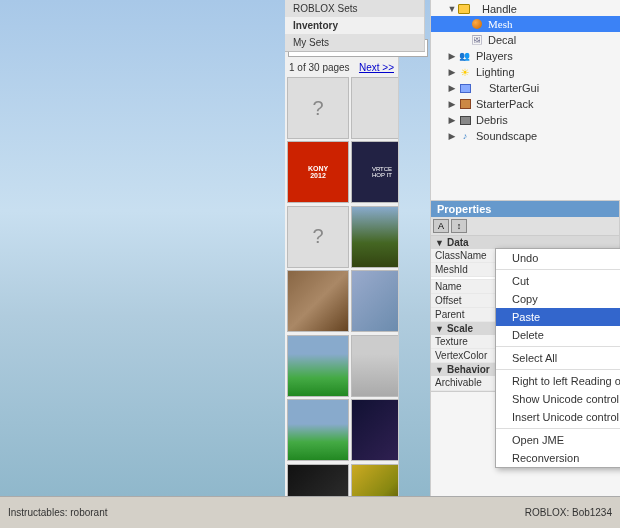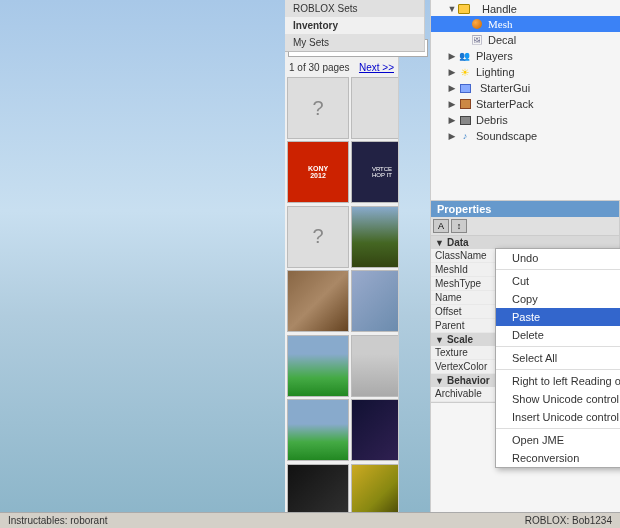--- a/index.html
+++ b/index.html
@@ -310,21 +310,21 @@
       background: #ddd;
       margin: 2px 0;
     }
 
     
     .bottom-bar {
       position: absolute;
       bottom: 0;
       left: 0;
       right: 0;
-      height: 16px;
+      height: 32px;
       background: #d4d0c8;
       border-top: 1px solid #aaa;
       display: flex;
       align-items: center;
       justify-content: space-between;
       padding: 0 8px;
       font-size: 10px;
       color: #333;
       z-index: 20;
     }
@@ -502,21 +502,21 @@
       <span class="expand-arrow">▶</span>
       <span class="tree-icon lightning-icon">☀</span>
       <span style="margin-left:2px;">Lighting</span>
     </div>
 
     <div class="tree-item tree-indent1">
       <span class="expand-arrow">▶</span>
       <span class="tree-icon">
           <div class="gui-icon"></div>
         </span>
-      <span style="margin-left:6px;">StarterGui</span>
+      <span style="margin-left:15px;">StarterGui</span>
     </div>
 
     <div class="tree-item tree-indent1">
       <span class="expand-arrow">▶</span>
       <span class="tree-icon">
           <div class="pack-icon"></div>
         </span>
       <span style="margin-left:2px;">StarterPack</span>
     </div>
 
@@ -553,21 +553,20 @@
 
   <div class="prop-row">
     <div class="prop-name">ClassName</div>
     <div class="prop-value"></div>
   </div>
   <div class="prop-row">
     <div class="prop-name">MeshId</div>
     <div class="prop-value"></div>
   </div>
   <div class="prop-row">
-    <div class="prop-name">MeshType</div>
     <div class="prop-value"></div>
   </div>
   <div class="prop-row">
     <div class="prop-name">Name</div>
     <div class="prop-value"></div>
   </div>
   <div class="prop-row">
     <div class="prop-name">Offset</div>
     <div class="prop-value"></div>
   </div>

